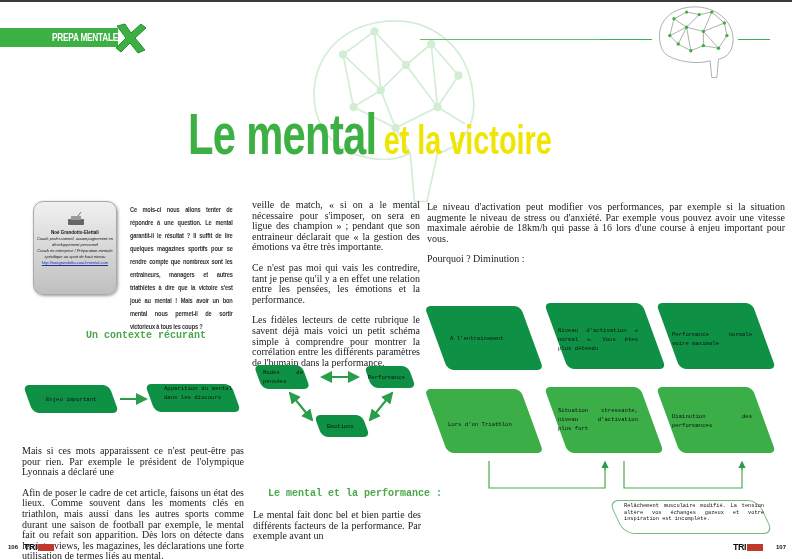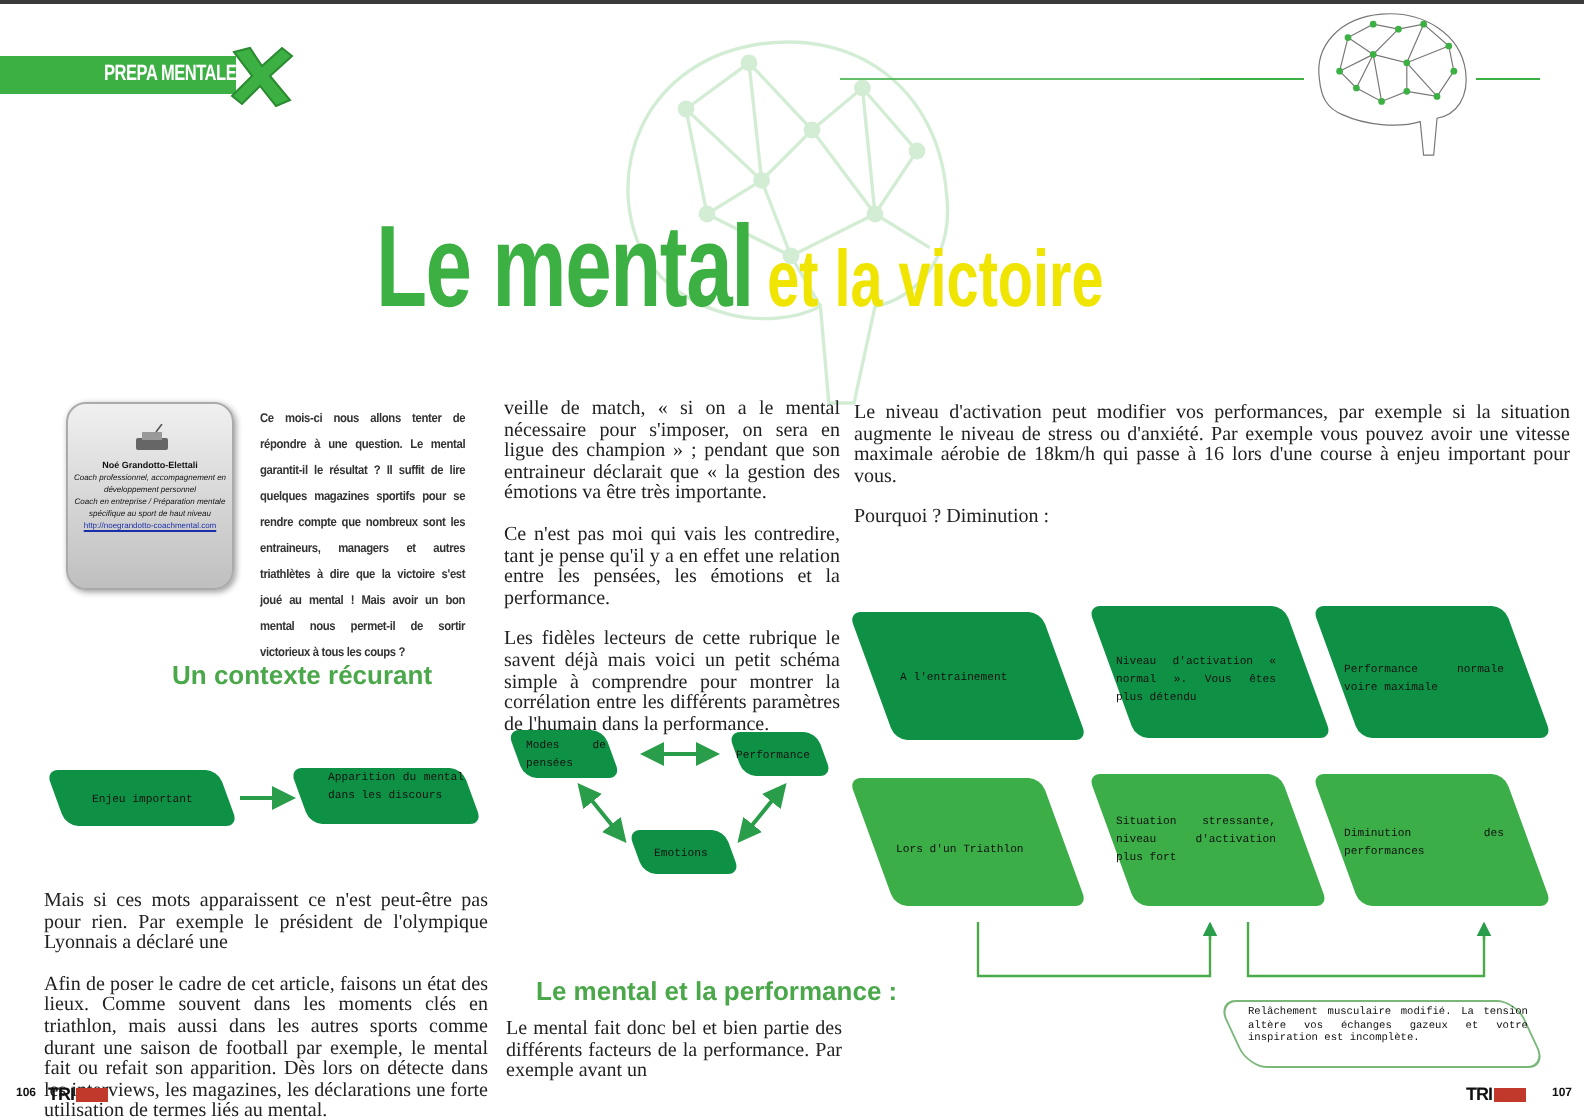--- a/index.html
+++ b/index.html
@@ -26,21 +26,21 @@
 
   
   .card { position:absolute; left:33px; top:201px; width:84px; height:94px; border-radius:10px; background:linear-gradient(#f0f0f0,#bfbfbf); border:1px solid #aaa; box-shadow:1px 1px 3px rgba(0,0,0,0.4); text-align:center; padding-top:28px; }
   .card-icon { position:absolute; left:32px; top:10px; width:20px; height:14px; }
   .card p { font-family:"Liberation Sans", sans-serif; font-size:4px; line-height:6px; color:#111; font-style:italic; }
   .card p.name { font-style:normal; font-weight:bold; font-size:4.5px; }
   .card p.link { color:#1a2ea8; text-decoration:underline; font-style:normal; }
 
   .intro { position:absolute; left:130px; top:203px; width:104px; font-family:"Liberation Sans", sans-serif; font-size:6.3px; line-height:13px; color:#333; text-align:justify; font-weight:bold; letter-spacing:-0.2px; transform:scaleX(0.9); transform-origin:left; width:114px; }
 
-  .h2 { position:absolute; font-family:Liberation Sans, sans-serif; font-weight:bold; color:#4aa84a; font-size:13px; white-space:nowrap; }
+  .h2 { position:absolute; font-family:Liberation Mono, monospace; font-weight:bold; color:#4aa84a; font-size:10px; white-space:nowrap; }
 
   .body { position:absolute; font-size:10px; line-height:10.6px; text-align:justify; color:#222; }
   .body p { margin-bottom:10px; }
 
   
   .pbox { position:absolute; background:#0f9145; border-radius:6px; transform:skewX(20deg); }
   .pbox.light { background:#3cae48; }
   .ptext { position:absolute; font-family:"Liberation Mono", monospace; font-size:5.6px; line-height:9px; color:#111; text-align:justify; }
 
   .note { position:absolute; left:616px; top:500px; width:150px; height:34px; border:1px solid #7ab87a; border-radius:10px; transform:skewX(25deg); background:#fff; }

